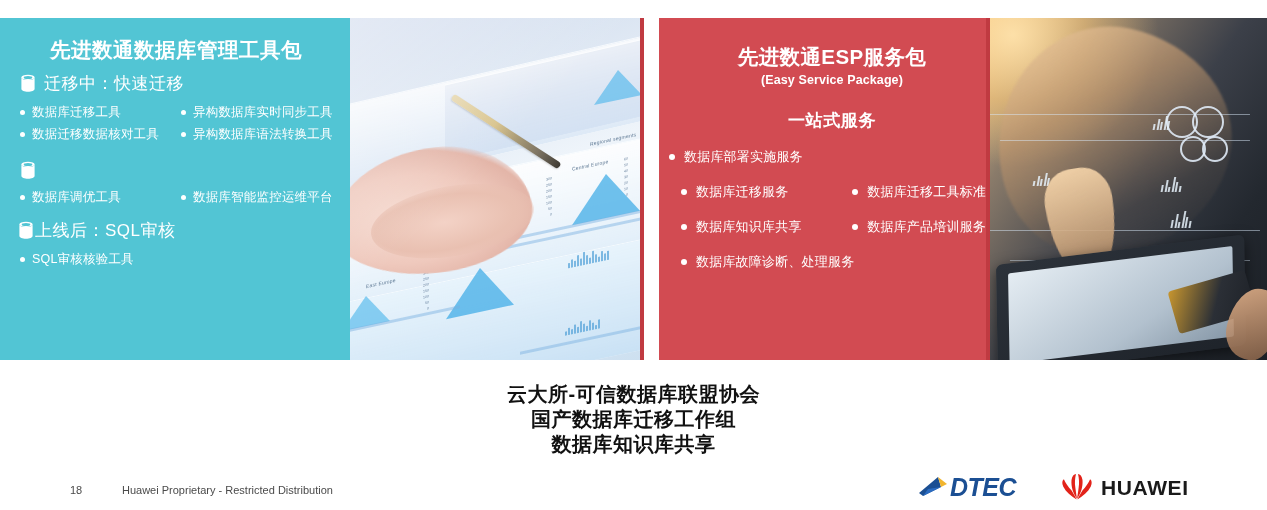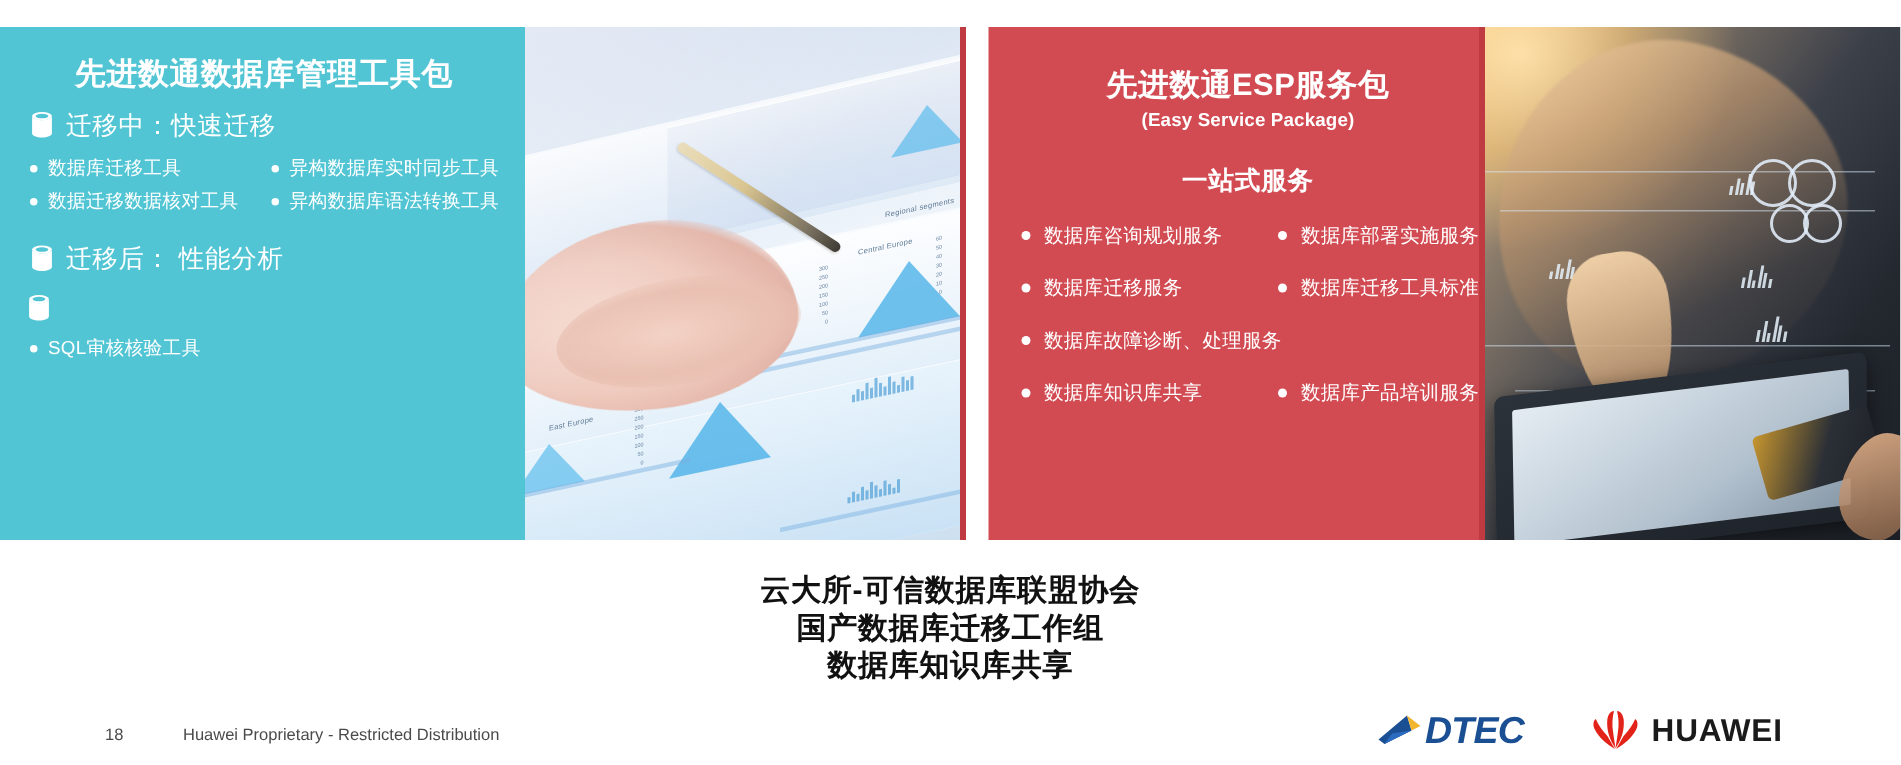--- a/index.html
+++ b/index.html
@@ -379,34 +379,46 @@
       <div class="cy-gap"></div>
 
       <div class="cy-section">
         <span class="db-icon">
           <svg viewBox="0 0 16 19" width="16" height="19">
             <ellipse cx="8" cy="3.4" rx="6.6" ry="2.7" fill="#ffffff"></ellipse>
             <ellipse cx="8" cy="3.4" rx="4.3" ry="1.5" fill="#52C5D4"></ellipse>
             <path d="M1.4 3.4 v11.6 c0 1.5 3 2.7 6.6 2.7 s6.6 -1.2 6.6 -2.7 V3.4 c0 1.5 -3 2.7 -6.6 2.7 S1.4 4.9 1.4 3.4 z" fill="#ffffff"></path>
           </svg>
         </span>
-        <span>迁移后： 性能分析</span>
-      </div>
-
+      </div>
+
+      <div class="cy-rows">
+        <div class="cy-row">
+          <div class="col c1">
+            <span class="bullet"></span>
+            <span class="bullet-txt">数据库调优工具</span>
+          </div>
+          <div class="col c2">
+            <span class="bullet"></span>
+            <span class="bullet-txt">数据库智能监控运维平台</span>
+          </div>
+        </div>
+      </div>
 
       <div class="cy-gap-sm"></div>
 
       <div class="cy-section tight">
         <span class="db-icon">
           <svg viewBox="0 0 16 19" width="16" height="19">
             <ellipse cx="8" cy="3.4" rx="6.6" ry="2.7" fill="#ffffff"></ellipse>
             <ellipse cx="8" cy="3.4" rx="4.3" ry="1.5" fill="#52C5D4"></ellipse>
             <path d="M1.4 3.4 v11.6 c0 1.5 3 2.7 6.6 2.7 s6.6 -1.2 6.6 -2.7 V3.4 c0 1.5 -3 2.7 -6.6 2.7 S1.4 4.9 1.4 3.4 z" fill="#ffffff"></path>
           </svg>
         </span>
+        <span>上线后：SQL审核</span>
       </div>
 
       <div class="cy-rows">
         <div class="cy-row">
           <div class="col wide">
             <span class="bullet"></span>
             <span class="bullet-txt">SQL审核核验工具</span>
           </div>
         </div>
       </div>
@@ -476,53 +488,49 @@
 
     <div class="red-edge" style="left:640px;"></div>
 
     <div id="red-panel">
       <div class="rd-title">先进数通ESP服务包</div>
       <div class="rd-sub">(Easy Service Package)</div>
       <div class="rd-head">一站式服务</div>
 
       <div class="rd-rows">
         <div class="rd-row">
-          <div class="col c1">
-            <span class="rd-bullet"></span>
-            <span class="rd-txt">数据库咨询规划服务</span>
-          </div>
           <div class="col c2">
             <span class="rd-bullet"></span>
             <span class="rd-txt">数据库部署实施服务</span>
           </div>
         </div>
         <div class="rd-row">
           <div class="col c1">
             <span class="rd-bullet"></span>
             <span class="rd-txt">数据库迁移服务</span>
           </div>
           <div class="col c2">
             <span class="rd-bullet"></span>
             <span class="rd-txt">数据库迁移工具标准</span>
           </div>
         </div>
         <div class="rd-row">
+          <div class="col c1">
+            <span class="rd-bullet"></span>
+            <span class="rd-txt">数据库知识库共享</span>
+          </div>
+          <div class="col c2">
+            <span class="rd-bullet"></span>
+            <span class="rd-txt">数据库产品培训服务</span>
+          </div>
+        </div>
+        <div class="rd-row">
           <div class="col wide">
             <span class="rd-bullet"></span>
             <span class="rd-txt">数据库故障诊断、处理服务</span>
-          </div>
-        </div>
-        <div class="rd-row">
-          <div class="col c1">
-            <span class="rd-bullet"></span>
-            <span class="rd-txt">数据库知识库共享</span>
-          </div>
-          <div class="col c2">
-            <span class="rd-bullet"></span>
-            <span class="rd-txt">数据库产品培训服务</span>
           </div>
         </div>
       </div>
     </div>
 
     <div class="red-edge" style="left:986px;"></div>
 
     <div id="photo-tablet">
       <div class="glow"></div>
       <div class="arm"></div>

